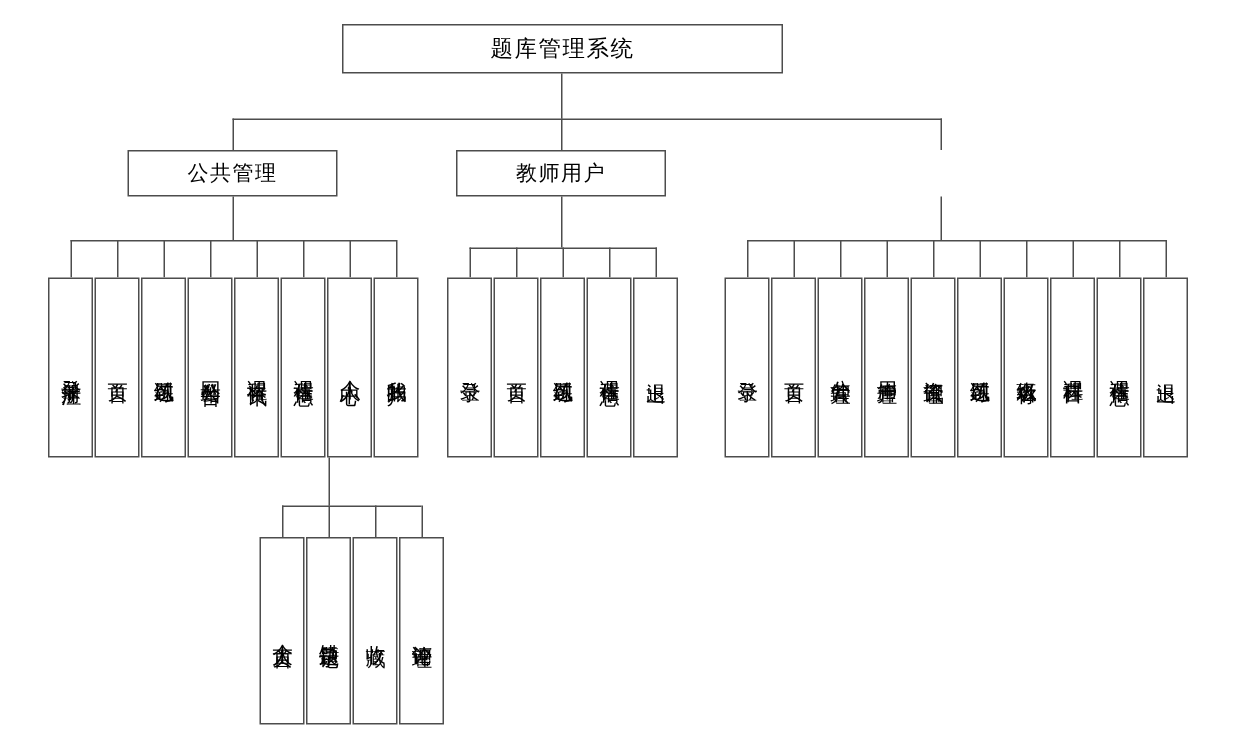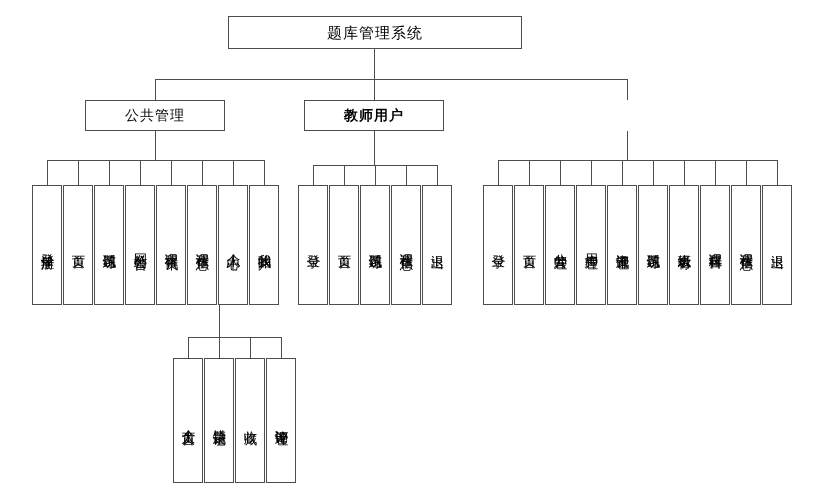--- a/index.html
+++ b/index.html
@@ -62,21 +62,21 @@
 
   <div class="ln h" style="left:155px;top:79px;width:473px;"></div>
 
   <div class="ln v" style="left:155px;top:79px;height:21px;"></div>
   <div class="ln v" style="left:374px;top:79px;height:21px;"></div>
   <div class="ln v" style="left:627px;top:79px;height:21px;"></div>
 
   <div class="node level2" style="left:85px;top:100px;width:140px;height:31px;">
     <span>公共管理</span>
   </div>
-  <div class="node level2" style="left:304px;top:100px;width:140px;height:31px;font-weight:bold;">
+  <div class="node level2" style="left:304px;top:100px;width:140px;height:31px;">
     <span>教师用户</span>
   </div>
 
   <div class="ln v" style="left:155px;top:131px;height:29px;"></div>
   <div class="ln h" style="left:47px;top:160px;width:217px;"></div>
 
   <div class="ln v" style="left:47px;top:160px;height:25px;"></div>
   <div class="ln v" style="left:78px;top:160px;height:25px;"></div>
   <div class="ln v" style="left:109px;top:160px;height:25px;"></div>
   <div class="ln v" style="left:140px;top:160px;height:25px;"></div>

